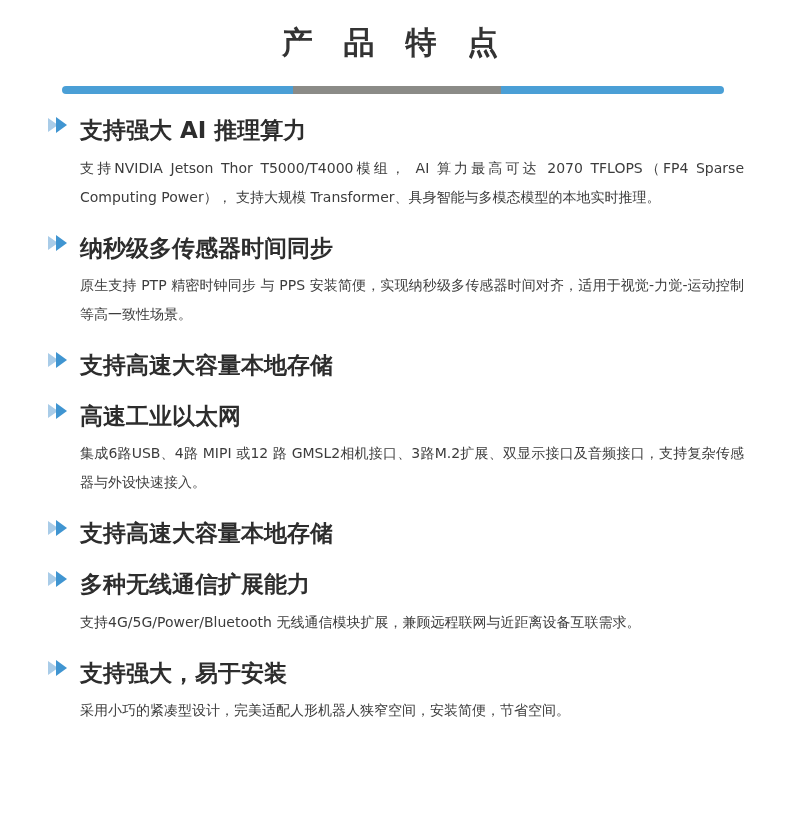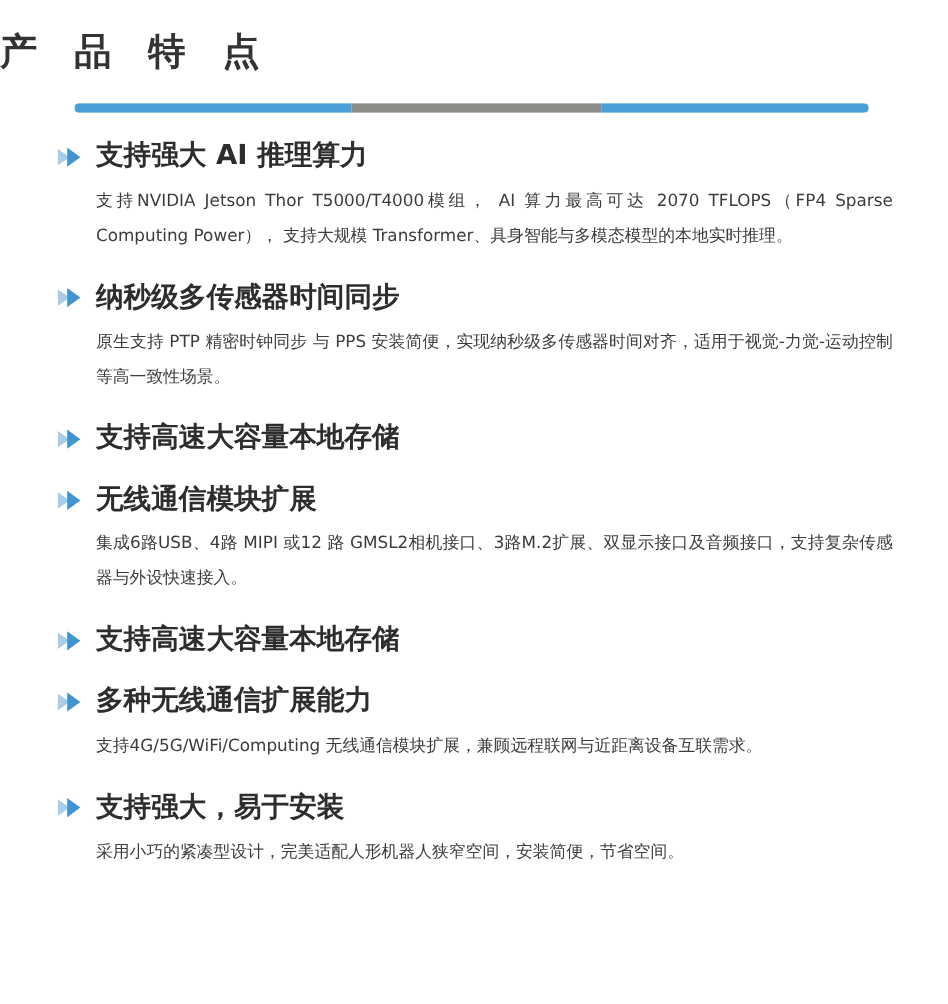--- a/index.html
+++ b/index.html
@@ -8,21 +8,21 @@
     background: #ffffff;
     font-family: "DejaVu Sans", "Liberation Sans", sans-serif;
     overflow: hidden;
   }
   .page {
     width: 790px; height: 837px;
     background: #ffffff;
     padding-top: 22px;
   }
   .page-title {
-    text-align: left;
+    text-align: center;
     font-size: 31px;
     font-weight: bold;
     color: #333333;
     letter-spacing: 10px;
     margin-bottom: 22px;
   }
   .divider {
     display: flex;
     height: 8px;
     margin: 0 66px 4px 62px;
@@ -30,21 +30,21 @@
     overflow: hidden;
   }
   .divider .seg-blue-left  { flex: 0 0 34.9%; background: #4a9fd6; }
   .divider .seg-gray-mid   { flex: 0 0 31.4%; background: #8b8b87; }
   .divider .seg-blue-right { flex: 1 1 auto;  background: #4a9fd6; }
 
   .features { padding: 0 44px 0 48px; }
 
   .feature-title {
     display: flex;
-    align-items: center;
+    align-items: flex-start;
     margin-top: 23px;
     margin-bottom: 9px;
     font-size: 23px;
     font-weight: bold;
     color: #2d2d2d;
     line-height: 1.2;
   }
   .bullet {
     display: inline-flex;
     align-items: center;
@@ -117,21 +117,21 @@
     </section>
 
     <section class="feature">
       <h2 class="feature-title">
         <span class="bullet">
           <svg width="24" height="16" viewBox="0 0 24 16">
               <polygon points="0,1 10,8 0,15" fill="#A9CCE8"></polygon>
               <polygon points="8,0 19,8 8,16" fill="#4095D1"></polygon>
             </svg>
         </span>
-        <span>无线通信模块扩展</span>
+        <span>高速工业以太网</span>
       </h2>
       <p class="feature-body">集成6路USB、4路 MIPI 或12 路 GMSL2相机接口、3路M.2扩展、双显示接口及音频接口，支持复杂传感器与外设快速接入。</p>
     </section>
 
     <section class="feature">
       <h2 class="feature-title">
         <span class="bullet">
           <svg width="24" height="16" viewBox="0 0 24 16">
               <polygon points="0,1 10,8 0,15" fill="#A9CCE8"></polygon>
               <polygon points="8,0 19,8 8,16" fill="#4095D1"></polygon>
@@ -144,21 +144,21 @@
     <section class="feature">
       <h2 class="feature-title">
         <span class="bullet">
           <svg width="24" height="16" viewBox="0 0 24 16">
               <polygon points="0,1 10,8 0,15" fill="#A9CCE8"></polygon>
               <polygon points="8,0 19,8 8,16" fill="#4095D1"></polygon>
             </svg>
         </span>
         <span>多种无线通信扩展能力</span>
       </h2>
-      <p class="feature-body">支持4G/5G/WiFi/Computing 无线通信模块扩展，兼顾远程联网与近距离设备互联需求。</p>
+      <p class="feature-body">支持4G/5G/Power/Bluetooth 无线通信模块扩展，兼顾远程联网与近距离设备互联需求。</p>
     </section>
 
     <section class="feature">
       <h2 class="feature-title">
         <span class="bullet">
           <svg width="24" height="16" viewBox="0 0 24 16">
               <polygon points="0,1 10,8 0,15" fill="#A9CCE8"></polygon>
               <polygon points="8,0 19,8 8,16" fill="#4095D1"></polygon>
             </svg>
         </span>

